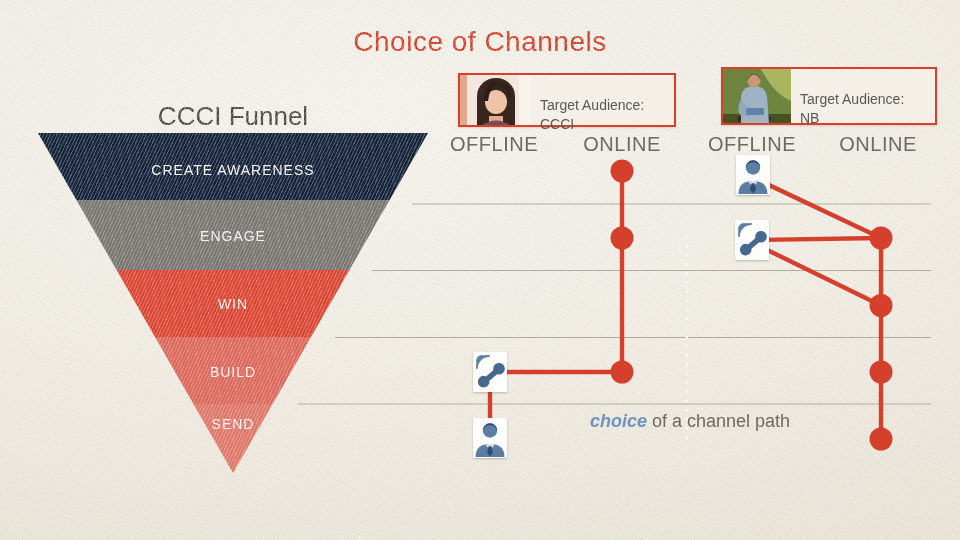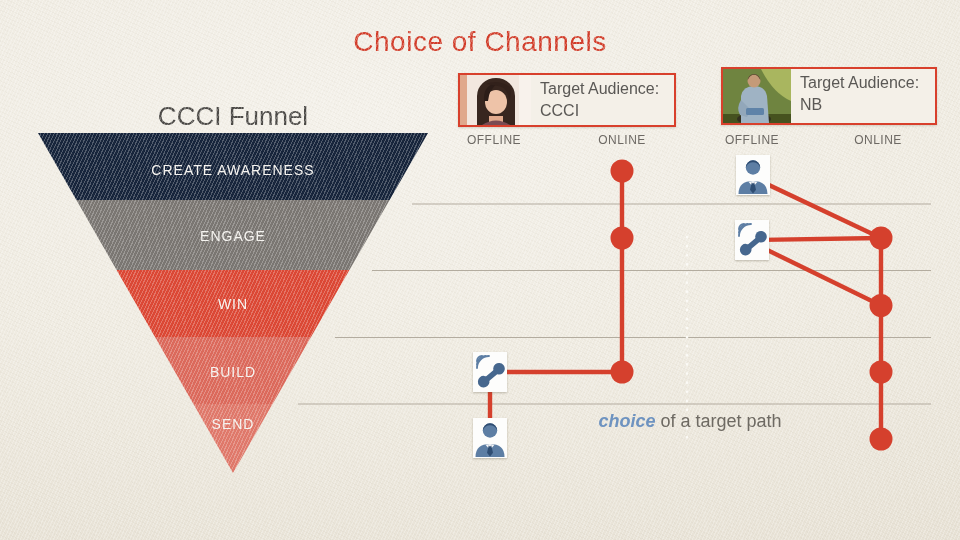--- a/index.html
+++ b/index.html
@@ -24,29 +24,29 @@
     font-size:26px;color:#4c4a47;
   }
   .funnel-svg{position:absolute;top:133px;left:38px;}
   .funnel-svg text{
     fill:#f6f4f0;font-size:14px;letter-spacing:1px;
     font-family:"Liberation Sans","DejaVu Sans",sans-serif;
   }
   .overlay{position:absolute;top:0;left:0;z-index:2;}
   .col-header{
     position:absolute;top:133px;transform:translateX(-50%);
-    font-size:12px;color:#6d6964;letter-spacing:.5px;white-space:nowrap;z-index:3;
+    font-size:20px;color:#6d6964;letter-spacing:.5px;white-space:nowrap;z-index:3;
   }
   .aud-card{
     position:absolute;display:flex;align-items:stretch;z-index:3;
     border:2px solid #d8402c;background:#f4f0e8;box-shadow:0 1px 2px rgba(120,110,90,.25);
   }
   .aud-photo{flex:0 0 auto;display:block;}
   .aud-text{
-    padding:3px 6px 0 9px;font-size:16px;color:#5a5855;line-height:1.35;
+    padding:21px 6px 0 9px;font-size:14px;color:#5a5855;line-height:1.35;
   }
   .icon-box{
     position:absolute;width:34px;height:40px;background:#fdfdfc;z-index:4;
     box-shadow:0 1px 2px rgba(90,80,60,.35);display:flex;align-items:center;justify-content:center;
   }
   .caption{
     position:absolute;top:409px;left:528px;width:324px;text-align:center;z-index:3;
     font-size:18px;color:#6e6a63;line-height:1.35;
   }
   .caption .choice{color:#6e93c0;font-weight:bold;}
@@ -188,16 +188,16 @@
     <svg width="34" height="40" viewBox="0 0 34 40">
       <circle cx="17" cy="12.5" r="7.2" fill="#5d7ea4"></circle>
       <path d="M9.8,12.5 a7.2,7.2 0 0 1 14.4,0 c-1.6,-3.8 -3.9,-5.2 -7.2,-5.2 c-3.3,0 -5.6,1.4 -7.2,5.2 z" fill="#2f4d72"></path>
       <path d="M2.5,39 q0,-13 14.5,-13 q14.5,0 14.5,13 z" fill="#5d7ea4"></path>
       <path d="M12.5,26.8 l4.5,5.2 l4.5,-5.2 l-4.5,-0.8 z" fill="#f5f6f8"></path>
       <path d="M15.8,27.2 l1.2,1.6 l1.2,-1.6 l1.8,7.6 l-3,3.6 l-3,-3.6 z" fill="#2f4d72"></path>
     </svg>
   </div>
 
   <div class="caption">
-    <div><em class="choice">choice</em> <span>of a target path</span></div>
+    <div><em class="choice">choice</em> <span>of a channel path</span></div>
   </div>
 
 </div>
 
 </body></html>

